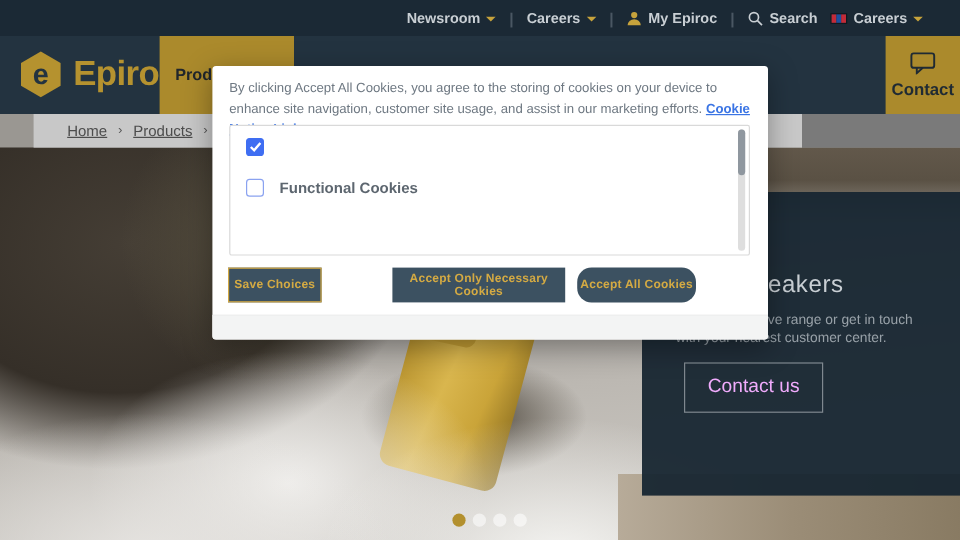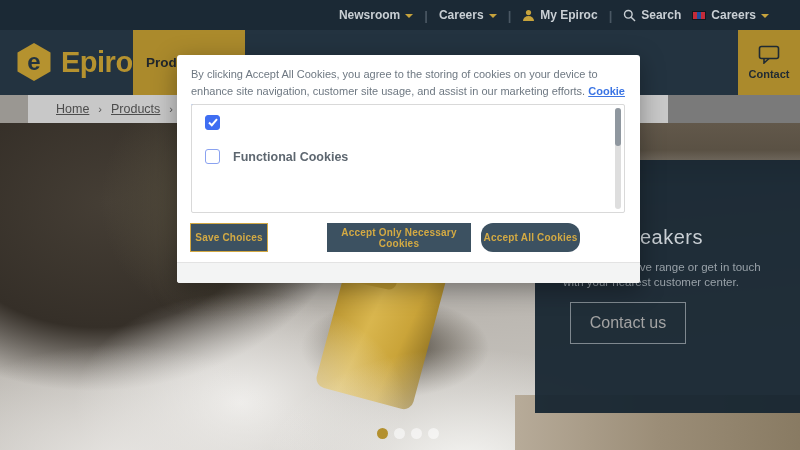--- a/index.html
+++ b/index.html
@@ -19,21 +19,21 @@
   .flag i:nth-child(2){ background:#1d4f9e; }
 
   
   .header { position:absolute; left:0; top:30px; width:800px; height:65px; background:#233340; z-index:5; }
   .logo { position:absolute; left:14px; top:12px; display:flex; align-items:center; gap:7px; }
   .logo-text { color:#b5922f; font-size:29px; font-weight:bold; letter-spacing:-0.5px; }
   .nav-tab { position:absolute; left:133px; top:0; width:112px; height:65px; background:#ab8a2c;
              color:#20262c; font-size:13.5px; font-weight:bold; line-height:65px; padding-left:13px; cursor:pointer; }
   .contact-tab { position:absolute; right:0; top:0; width:62px; height:65px; background:#ab8a2c;
                  display:flex; flex-direction:column; align-items:center; justify-content:center; gap:4px; cursor:pointer; }
-  .contact-tab span { font-size:11px; color:#1f2a33; font-weight:bold; }
+  .contact-tab span { font-size:14px; color:#1f2a33; font-weight:bold; }
 
   
   .breadcrumb { position:absolute; left:0; top:95px; width:800px; height:28px;
                 background:linear-gradient(90deg,#c8c8c8 0,#c8c8c8 640px,#7a7a7a 640px);
                 display:flex; align-items:center; gap:9px; padding-left:28px; font-size:12.5px; color:#4d4d4d; z-index:4;margin-left:28px; }
   .crumb { text-decoration:underline; color:#4d4d4d; cursor:pointer; }
   .crumb-sep { font-size:11px; color:#555; }
 
   
   .hero { position:absolute; left:0; top:123px; width:800px; height:327px; overflow:hidden; z-index:1; }
@@ -60,21 +60,21 @@
                 background:linear-gradient(90deg,#b7ab99 0%,#9b8d77 50%,#887a62 100%); }
 
   
   .panel { position:absolute; left:535px; top:37px; width:265px; height:253px;
            background:rgba(23,38,50,0.95); z-index:2; }
   .panel h2 { position:absolute; right:97px; top:66px; white-space:nowrap; font-size:20px; font-weight:normal;
               color:#c9cfd4; letter-spacing:0.5px; }
   .panel p { position:absolute; right:30px; top:100px; width:238px; text-align:center;
              font-size:11.5px; line-height:1.3; color:#98a1a8; }
   .panel-cta { position:absolute; left:35px; top:142px; width:116px; height:42px; background:transparent;
-               border:1px solid #7f888f; color:#a3a3a3; font-size:16px; font-family:"Liberation Sans",sans-serif;
+               border:1px solid #7f888f; color:#f0abfc; font-size:16px; font-family:"Liberation Sans",sans-serif;
                cursor:pointer; }
 
   
   .dots { position:absolute; left:377px; top:305px; display:flex; gap:6px; z-index:3; }
   .dot { width:11px; height:11px; border-radius:50%; background:rgba(255,255,255,.55); cursor:pointer; }
   .dot.active { background:#b3902e; }
 
   
   .dialog { position:absolute; left:177px; top:55px; width:463px; height:228px; background:#fff;
             border-radius:3px; box-shadow:0 6px 24px rgba(0,0,0,.35); z-index:10; }

